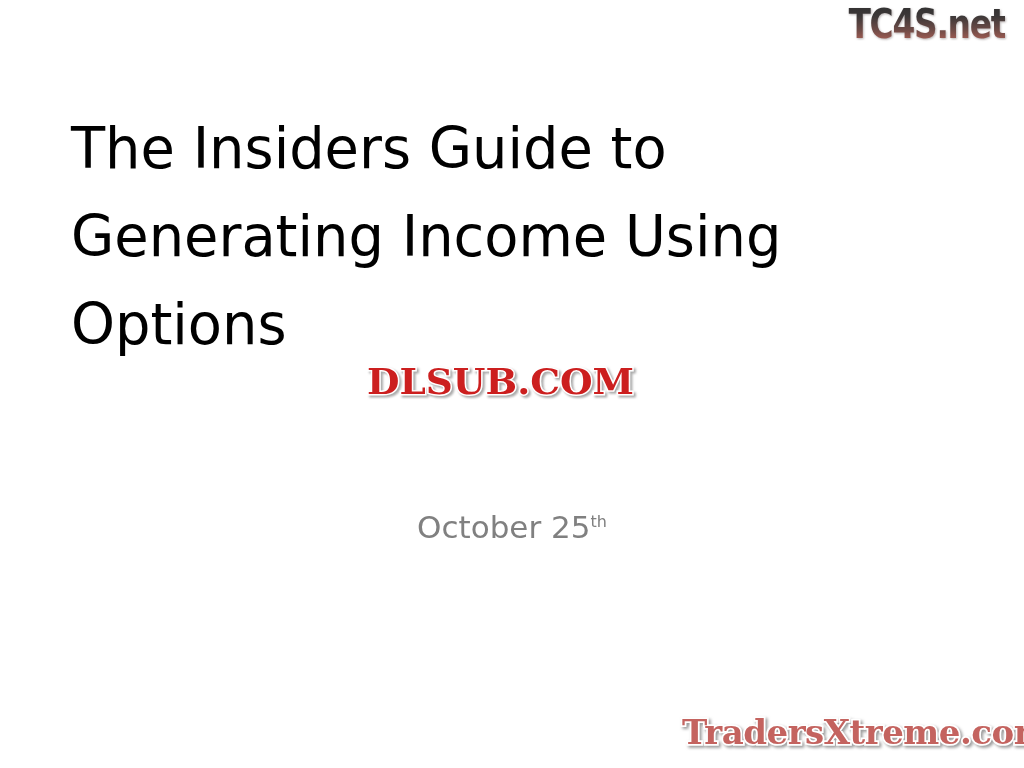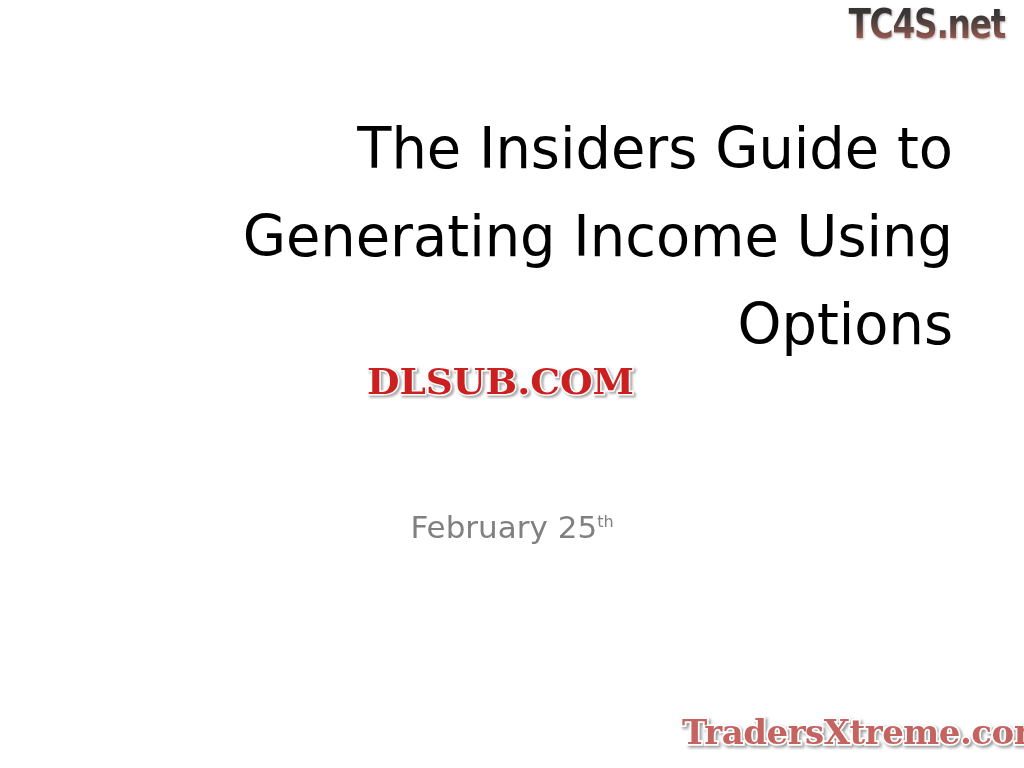--- a/index.html
+++ b/index.html
@@ -49,21 +49,21 @@
     white-space: nowrap;
     user-select: none;
   }
 
   
   #title-block {
     position: absolute;
     left: 62px;
     top: 104px;
     width: 900px;
-    text-align: right;
+    text-align: left;
   }
   .title-line {
     font-family: "DejaVu Sans", "Liberation Sans", sans-serif;
     font-weight: 400;
     font-size: 57px;
     line-height: 88px;
     color: #000000;
     letter-spacing: 0px;
     white-space: nowrap;
     transform: scaleX(0.98);
@@ -137,18 +137,18 @@
 
   <div id="title-block">
     <div class="title-line">The Insiders Guide to</div>
     <div class="title-line">Generating Income Using</div>
     <div class="title-line">Options</div>
   </div>
 
   <div id="dlsub-watermark">DLSUB.COM</div>
 
   <div id="subtitle">
-    <span>February 25</span><span class="ordinal">th</span>
+    <span>October 25</span><span class="ordinal">th</span>
   </div>
 
   <div id="tradersxtreme-logo">TradersXtreme.com</div>
 
 </div>
 
 </body></html>

